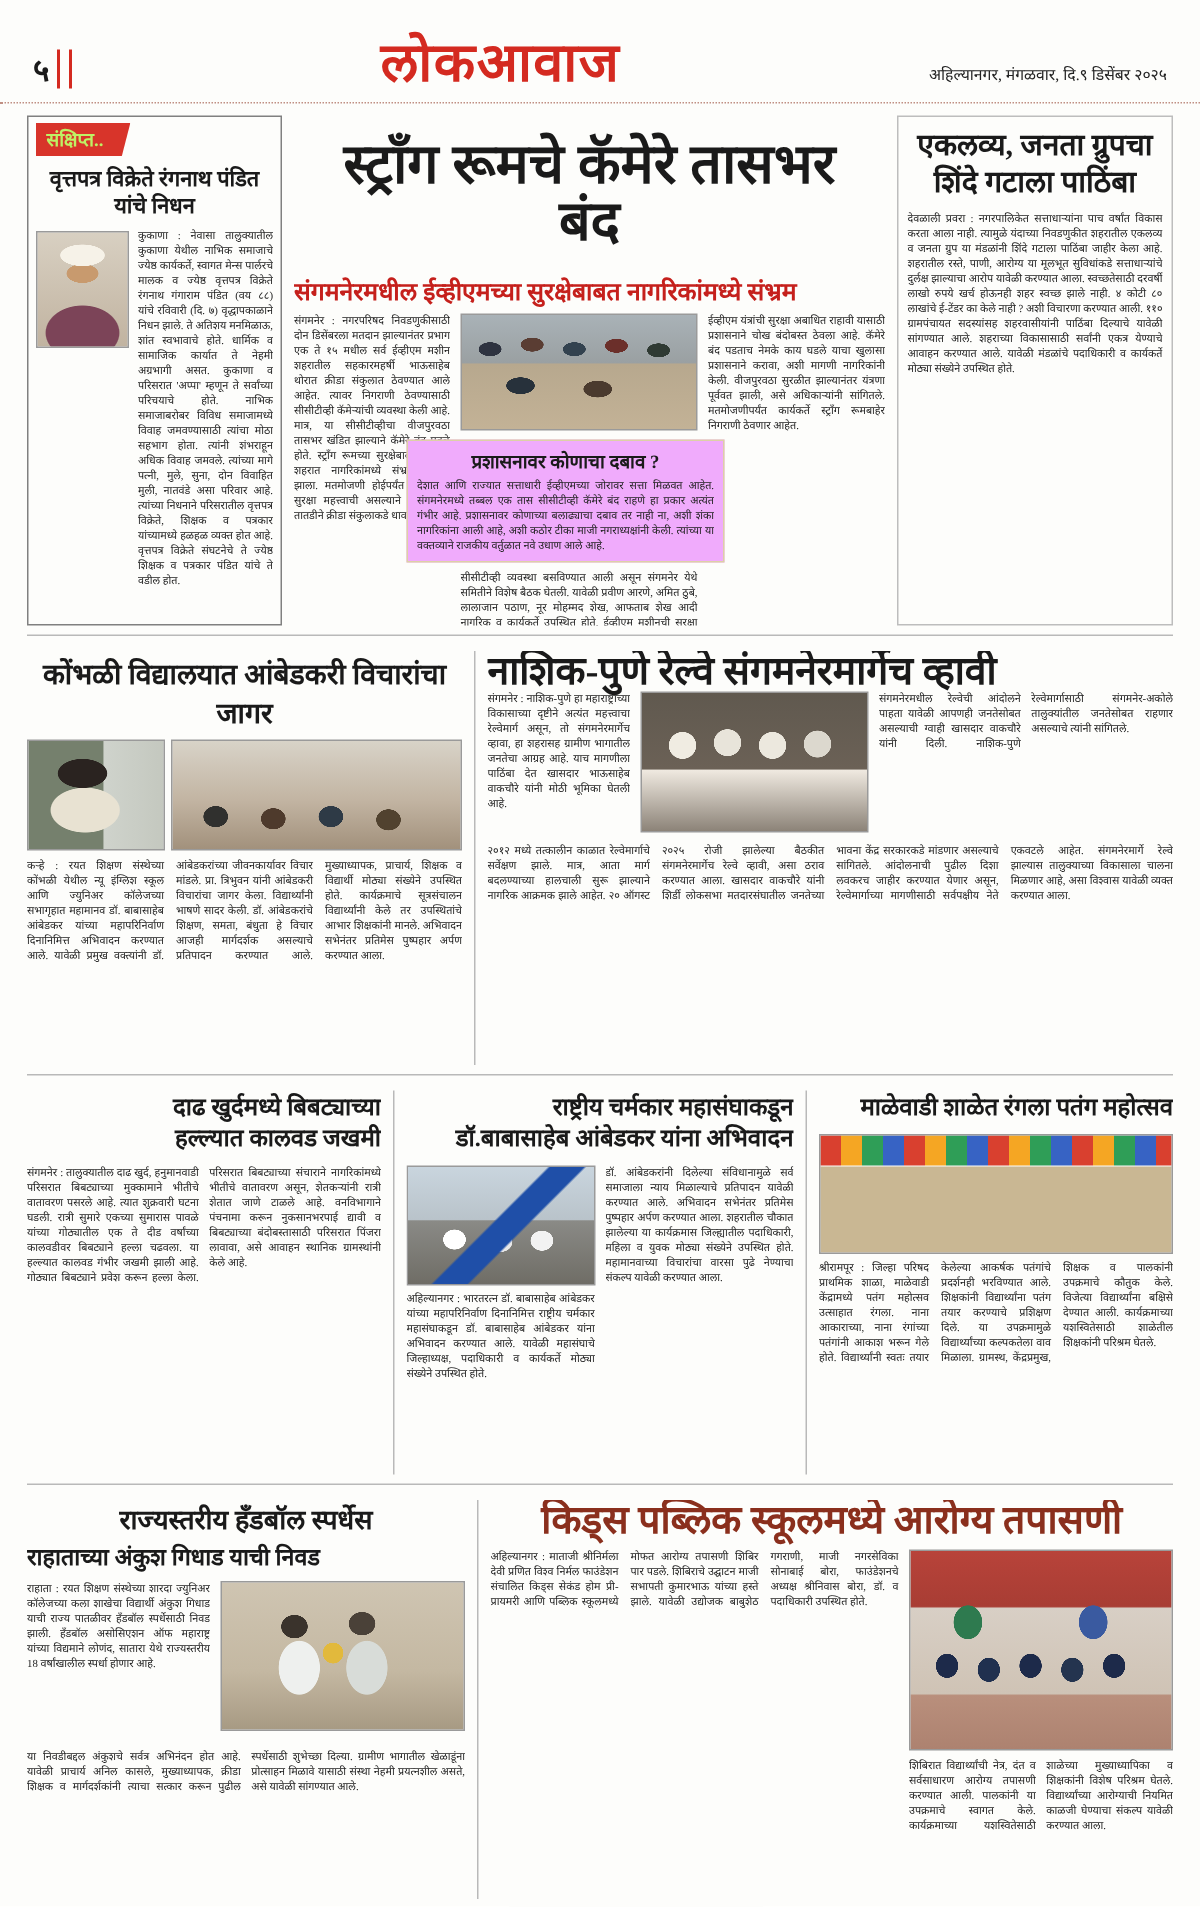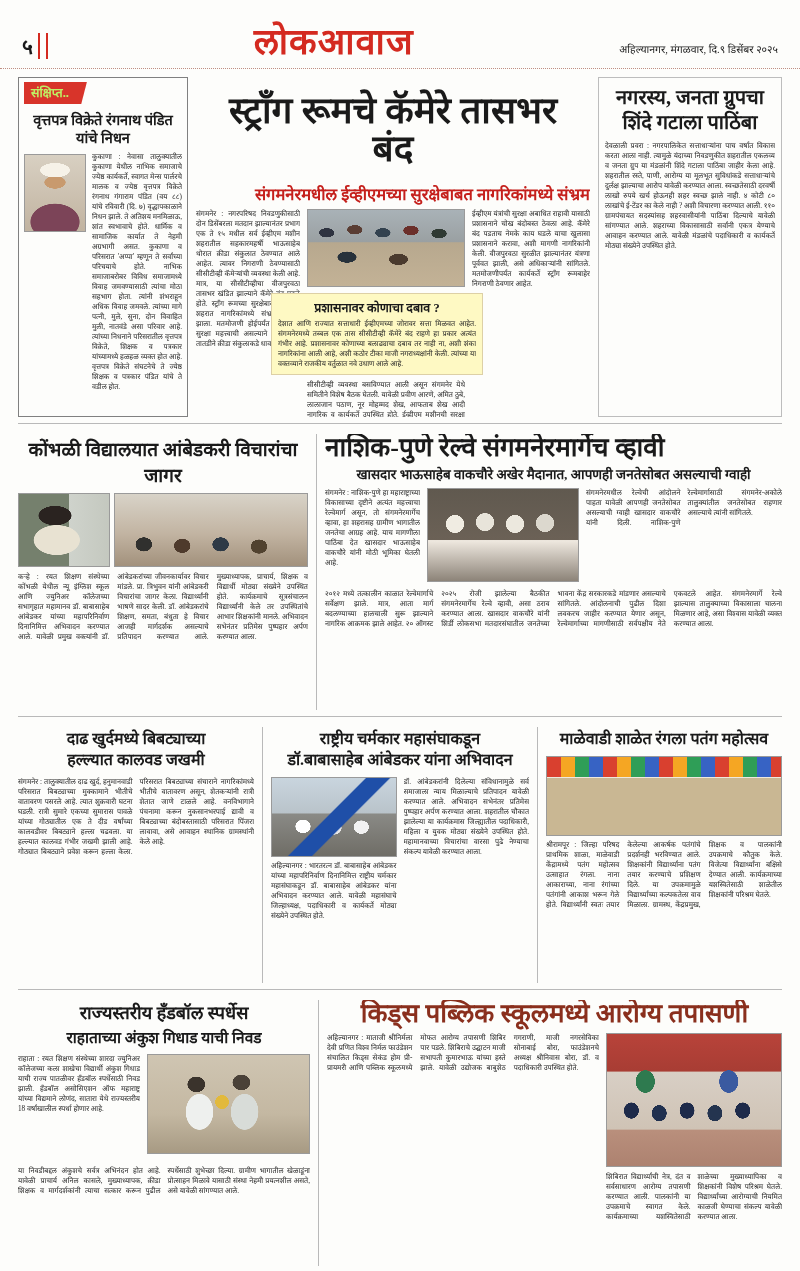--- a/index.html
+++ b/index.html
@@ -26,33 +26,33 @@
                font-size:12.5px;padding:2px 18px 3px 7px;clip-path:polygon(0 0,100% 0,91% 100%,0 100%);}
   .brief-head{font-size:14.5px;font-weight:bold;text-align:center;line-height:1.25;margin:7px 0 5px;}
   .ph-portrait{float:left;width:62px;height:78px;margin:2px 6px 2px 0;
     background:
       radial-gradient(42% 16% at 50% 20%, #f6f2e8 58%, rgba(0,0,0,0) 60%),
       radial-gradient(30% 14% at 50% 36%, #c89a6e 58%, rgba(0,0,0,0) 60%),
       radial-gradient(65% 38% at 50% 88%, #7c4458 62%, rgba(0,0,0,0) 64%),
       linear-gradient(180deg,#d8d0c2 0%,#c1b3a0 100%);}
   .center-art{flex:1 1 auto;}
   .main-head{font-size:37px;font-weight:bold;text-align:center;line-height:1.02;margin:15px;}
-  .main-sub{font-size:16.5px;font-weight:bold;text-align:right;color:#c5201c;margin:5px 0 4px;}
+  .main-sub{font-size:16.5px;font-weight:bold;text-align:left;color:#c5201c;margin:5px 0 4px;}
   .main-grid{display:grid;grid-template-columns:104px 1fr 118px;gap:7px;height:262px;}
   .ph-crowd{width:100%;height:78px;
     background:
       radial-gradient(8% 10% at 12% 30%, #2e3340 60%, rgba(0,0,0,0) 62%),
       radial-gradient(8% 10% at 30% 26%, #5a3d33 60%, rgba(0,0,0,0) 62%),
       radial-gradient(8% 10% at 48% 30%, #33424f 60%, rgba(0,0,0,0) 62%),
       radial-gradient(8% 10% at 66% 27%, #6b2f2a 60%, rgba(0,0,0,0) 62%),
       radial-gradient(8% 10% at 84% 31%, #2f3a33 60%, rgba(0,0,0,0) 62%),
       radial-gradient(10% 12% at 25% 62%, #27313b 60%, rgba(0,0,0,0) 62%),
       radial-gradient(10% 12% at 58% 65%, #4a3a2e 60%, rgba(0,0,0,0) 62%),
       linear-gradient(180deg,#a9b2b7 0%,#9aa0a2 42%,#b7a88e 43%,#c3b296 100%);}
-  .inset-box{position:relative;z-index:2;background:#fef9c3;border:1px solid #ddd0a6;
+  .inset-box{position:relative;z-index:2;background:#f0abfc;border:1px solid #ddd0a6;
              padding:5px 6px;margin:6px -18px 5px -36px;}
   .inset-head{font-size:12.5px;font-weight:bold;text-align:center;margin:0 0 3px;}
   .cols2{column-count:2;column-gap:7px;}
   .ekalavya{flex:0 0 184px;border:1px solid #bdbdbd;padding:5px 6px;}
   .eka-head{font-size:20px;font-weight:bold;text-align:center;line-height:1.25;margin:2px 0 6px;}
   
   .band2{height:288px;}
   .kombhali{flex:0 0 290px;}
   .komb-head{font-size:19px;font-weight:bold;text-align:center;margin:2px 0 5px;}
   .komb-photos{display:flex;gap:4px;margin-bottom:5px;}
@@ -79,41 +79,41 @@
       radial-gradient(10% 16% at 18% 38%, #f0ece2 60%, rgba(0,0,0,0) 62%),
       radial-gradient(10% 16% at 38% 36%, #e8e4da 60%, rgba(0,0,0,0) 62%),
       radial-gradient(10% 16% at 58% 38%, #ece8de 60%, rgba(0,0,0,0) 62%),
       radial-gradient(10% 16% at 78% 37%, #dcd8ce 60%, rgba(0,0,0,0) 62%),
       linear-gradient(180deg,#60594f 0%,#6b6156 55%,#efe9e0 56%,#8c8378 100%);}
   .rail-cols-r{flex:1;}
   .cols4{column-count:4;column-gap:8px;}
   
   .band3{height:268px;}
   .leopard{flex:0 0 236px;}
-  .b3-head{font-size:16px;font-weight:bold;text-align:center;line-height:1.3;margin:2px 0 6px;}
+  .b3-head{font-size:16px;font-weight:bold;text-align:right;line-height:1.3;margin:2px 0 6px;}
   .charmakar{flex:0 0 258px;}
   .char-grid{display:grid;grid-template-columns:1fr 1fr;gap:7px;}
   .ph-flags{width:100%;height:80px;margin-bottom:4px;
     background:
       linear-gradient(135deg, rgba(0,0,0,0) 46%, #1f4fa8 47%, #1f4fa8 58%, rgba(0,0,0,0) 59%),
       radial-gradient(10% 14% at 25% 62%, #fff 60%, rgba(0,0,0,0) 62%),
       radial-gradient(10% 14% at 50% 64%, #e8e8e8 60%, rgba(0,0,0,0) 62%),
       radial-gradient(10% 14% at 72% 63%, #f2f2f2 60%, rgba(0,0,0,0) 62%),
       linear-gradient(180deg,#c9d5de 0%,#b9c3ca 45%,#8a8a86 46%,#6f6d66 100%);}
   .kite-art{flex:1 1 auto;}
   .ph-kite{width:100%;height:80px;margin-bottom:4px;
     background:
       repeating-linear-gradient(90deg,#d9402f 0 14px,#f5a623 14px 28px,#2f9e57 28px 42px,#3763c4 42px 56px),
       linear-gradient(180deg,rgba(0,0,0,0) 0 26%, #c9b793 27%);
     background-size:100% 26%,100% 100%;background-repeat:no-repeat;}
   
   .band4{height:278px;}
   .handball{flex:0 0 292px;}
   .hb-head1{font-size:18px;font-weight:bold;text-align:center;margin:0;}
-  .hb-head2{font-size:15.5px;font-weight:bold;text-align:center;margin:2px 0 6px;}
+  .hb-head2{font-size:15.5px;font-weight:bold;text-align:left;margin:2px 0 6px;}
   .hb-top{display:flex;gap:7px;height:100px;margin-bottom:5px;}
   .hb-col{flex:0 0 122px;}
   .ph-trophy{flex:1;height:100px;
     background:
       radial-gradient(9% 13% at 30% 30%, #3a332c 60%, rgba(0,0,0,0) 62%),
       radial-gradient(14% 30% at 32% 58%, #eef0ee 60%, rgba(0,0,0,0) 62%),
       radial-gradient(9% 13% at 58% 28%, #4a4138 60%, rgba(0,0,0,0) 62%),
       radial-gradient(14% 30% at 60% 58%, #d8dcd8 60%, rgba(0,0,0,0) 62%),
       radial-gradient(6% 10% at 46% 48%, #e2b93c 70%, rgba(0,0,0,0) 72%),
       linear-gradient(180deg,#cfc5b2 0%,#c4b8a2 60%,#a79a83 100%);}
@@ -168,21 +168,21 @@
             <div class="body-txt">देशात आणि राज्यात सत्ताधारी ईव्हीएमच्या जोरावर सत्ता मिळवत आहेत. संगमनेरमध्ये तब्बल एक तास सीसीटीव्ही कॅमेरे बंद राहणे हा प्रकार अत्यंत गंभीर आहे. प्रशासनावर कोणाच्या बलाढ्याचा दबाव तर नाही ना, अशी शंका नागरिकांना आली आहे, अशी कठोर टीका माजी नगराध्यक्षांनी केली. त्यांच्या या वक्तव्याने राजकीय वर्तुळात नवे उधाण आले आहे.</div>
           </div>
           <div class="body-txt" style="height:72px;">सीसीटीव्ही व्यवस्था बसविण्यात आली असून संगमनेर येथे समितीने विशेष बैठक घेतली. यावेळी प्रवीण आरणे, अमित ठुबे, लालाजान पठाण, नूर मोहम्मद शेख, आफताब शेख आदी नागरिक व कार्यकर्ते उपस्थित होते. ईव्हीएम मशीनची सुरक्षा पाहण्यासाठी उमेदवार व प्रतिनिधींनी संकुलाबाहेर ठिय्या मांडला आहे.</div>
         </div>
         <div class="body-txt">ईव्हीएम यंत्रांची सुरक्षा अबाधित राहावी यासाठी प्रशासनाने चोख बंदोबस्त ठेवला आहे. कॅमेरे बंद पडताच नेमके काय घडले याचा खुलासा प्रशासनाने करावा, अशी मागणी नागरिकांनी केली. वीजपुरवठा सुरळीत झाल्यानंतर यंत्रणा पूर्ववत झाली, असे अधिकाऱ्यांनी सांगितले. मतमोजणीपर्यंत कार्यकर्ते स्ट्राँग रूमबाहेर निगराणी ठेवणार आहेत.</div>
       </div>
     </div>
 
     <div class="ekalavya art">
       <div class="eka-head">
-        <div>नगरस्य, जनता ग्रुपचा</div>
+        <div>एकलव्य, जनता ग्रुपचा</div>
         <div>शिंदे गटाला पाठिंबा</div>
       </div>
       <div class="body-txt" style="height:270px;">देवळाली प्रवरा : नगरपालिकेत सत्ताधाऱ्यांना पाच वर्षांत विकास करता आला नाही. त्यामुळे यंदाच्या निवडणुकीत शहरातील एकलव्य व जनता ग्रुप या मंडळांनी शिंदे गटाला पाठिंबा जाहीर केला आहे. शहरातील रस्ते, पाणी, आरोग्य या मूलभूत सुविधांकडे सत्ताधाऱ्यांचे दुर्लक्ष झाल्याचा आरोप यावेळी करण्यात आला. स्वच्छतेसाठी दरवर्षी लाखो रुपये खर्च होऊनही शहर स्वच्छ झाले नाही. ४ कोटी ८० लाखांचे ई-टेंडर का केले नाही ? अशी विचारणा करण्यात आली. ११० ग्रामपंचायत सदस्यांसह शहरवासीयांनी पाठिंबा दिल्याचे यावेळी सांगण्यात आले. शहराच्या विकासासाठी सर्वांनी एकत्र येण्याचे आवाहन करण्यात आले. यावेळी मंडळांचे पदाधिकारी व कार्यकर्ते मोठ्या संख्येने उपस्थित होते.</div>
     </div>
   </div>
 
   <div class="hsep"></div>
 
   <div class="band band2">
     <div class="kombhali art">
@@ -191,21 +191,20 @@
         <div class="ph ph-speaker"></div>
         <div class="ph ph-class"></div>
       </div>
       <div class="body-txt cols3" style="height:162px;">कऱ्हे : रयत शिक्षण संस्थेच्या कोंभळी येथील न्यू इंग्लिश स्कूल आणि ज्युनिअर कॉलेजच्या सभागृहात महामानव डॉ. बाबासाहेब आंबेडकर यांच्या महापरिनिर्वाण दिनानिमित्त अभिवादन करण्यात आले. यावेळी प्रमुख वक्त्यांनी डॉ. आंबेडकरांच्या जीवनकार्यावर विचार मांडले. प्रा. त्रिभुवन यांनी आंबेडकरी विचारांचा जागर केला. विद्यार्थ्यांनी भाषणे सादर केली. डॉ. आंबेडकरांचे शिक्षण, समता, बंधुता हे विचार आजही मार्गदर्शक असल्याचे प्रतिपादन करण्यात आले. मुख्याध्यापक, प्राचार्य, शिक्षक व विद्यार्थी मोठ्या संख्येने उपस्थित होते. कार्यक्रमाचे सूत्रसंचालन विद्यार्थ्यांनी केले तर उपस्थितांचे आभार शिक्षकांनी मानले. अभिवादन सभेनंतर प्रतिमेस पुष्पहार अर्पण करण्यात आला.</div>
     </div>
 
     <div class="vsep"></div>
 
     <div class="railway art">
       <h2 class="rail-head">नाशिक-पुणे रेल्वे संगमनेरमार्गेच व्हावी</h2>
-      <div class="rail-sub">खासदार भाऊसाहेब वाकचौरे अखेर मैदानात, आपणही जनतेसोबत असल्याची ग्वाही</div>
       <div class="rail-top">
         <div class="body-txt rail-col1">संगमनेर : नाशिक-पुणे हा महाराष्ट्राच्या विकासाच्या दृष्टीने अत्यंत महत्त्वाचा रेल्वेमार्ग असून, तो संगमनेरमार्गेच व्हावा, हा शहरासह ग्रामीण भागातील जनतेचा आग्रह आहे. याच मागणीला पाठिंबा देत खासदार भाऊसाहेब वाकचौरे यांनी मोठी भूमिका घेतली आहे.</div>
         <div class="ph ph-dais"></div>
         <div class="body-txt rail-cols-r cols2">संगमनेरमधील रेल्वेची आंदोलने पाहता यावेळी आपणही जनतेसोबत असल्याची ग्वाही खासदार वाकचौरे यांनी दिली. नाशिक-पुणे रेल्वेमार्गासाठी संगमनेर-अकोले तालुक्यांतील जनतेसोबत राहणार असल्याचे त्यांनी सांगितले.</div>
       </div>
       <div class="body-txt cols4" style="height:118px;">२०१२ मध्ये तत्कालीन काळात रेल्वेमार्गाचे सर्वेक्षण झाले. मात्र, आता मार्ग बदलण्याच्या हालचाली सुरू झाल्याने नागरिक आक्रमक झाले आहेत. २० ऑगस्ट २०२५ रोजी झालेल्या बैठकीत संगमनेरमार्गेच रेल्वे व्हावी, असा ठराव करण्यात आला. खासदार वाकचौरे यांनी शिर्डी लोकसभा मतदारसंघातील जनतेच्या भावना केंद्र सरकारकडे मांडणार असल्याचे सांगितले. आंदोलनाची पुढील दिशा लवकरच जाहीर करण्यात येणार असून, रेल्वेमार्गाच्या मागणीसाठी सर्वपक्षीय नेते एकवटले आहेत. संगमनेरमार्गे रेल्वे झाल्यास तालुक्याच्या विकासाला चालना मिळणार आहे, असा विश्वास यावेळी व्यक्त करण्यात आला.</div>
     </div>
   </div>
 
   <div class="hsep"></div>

